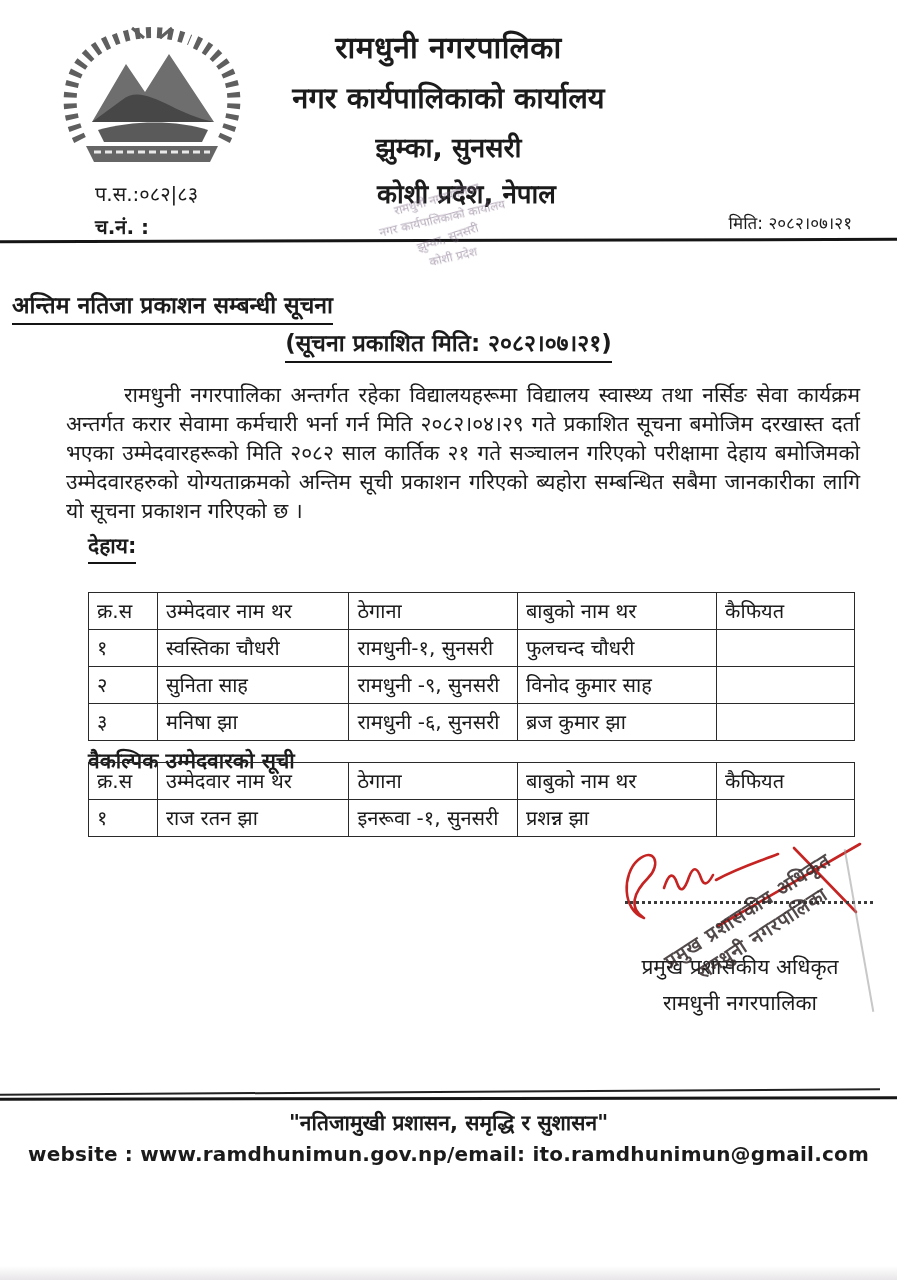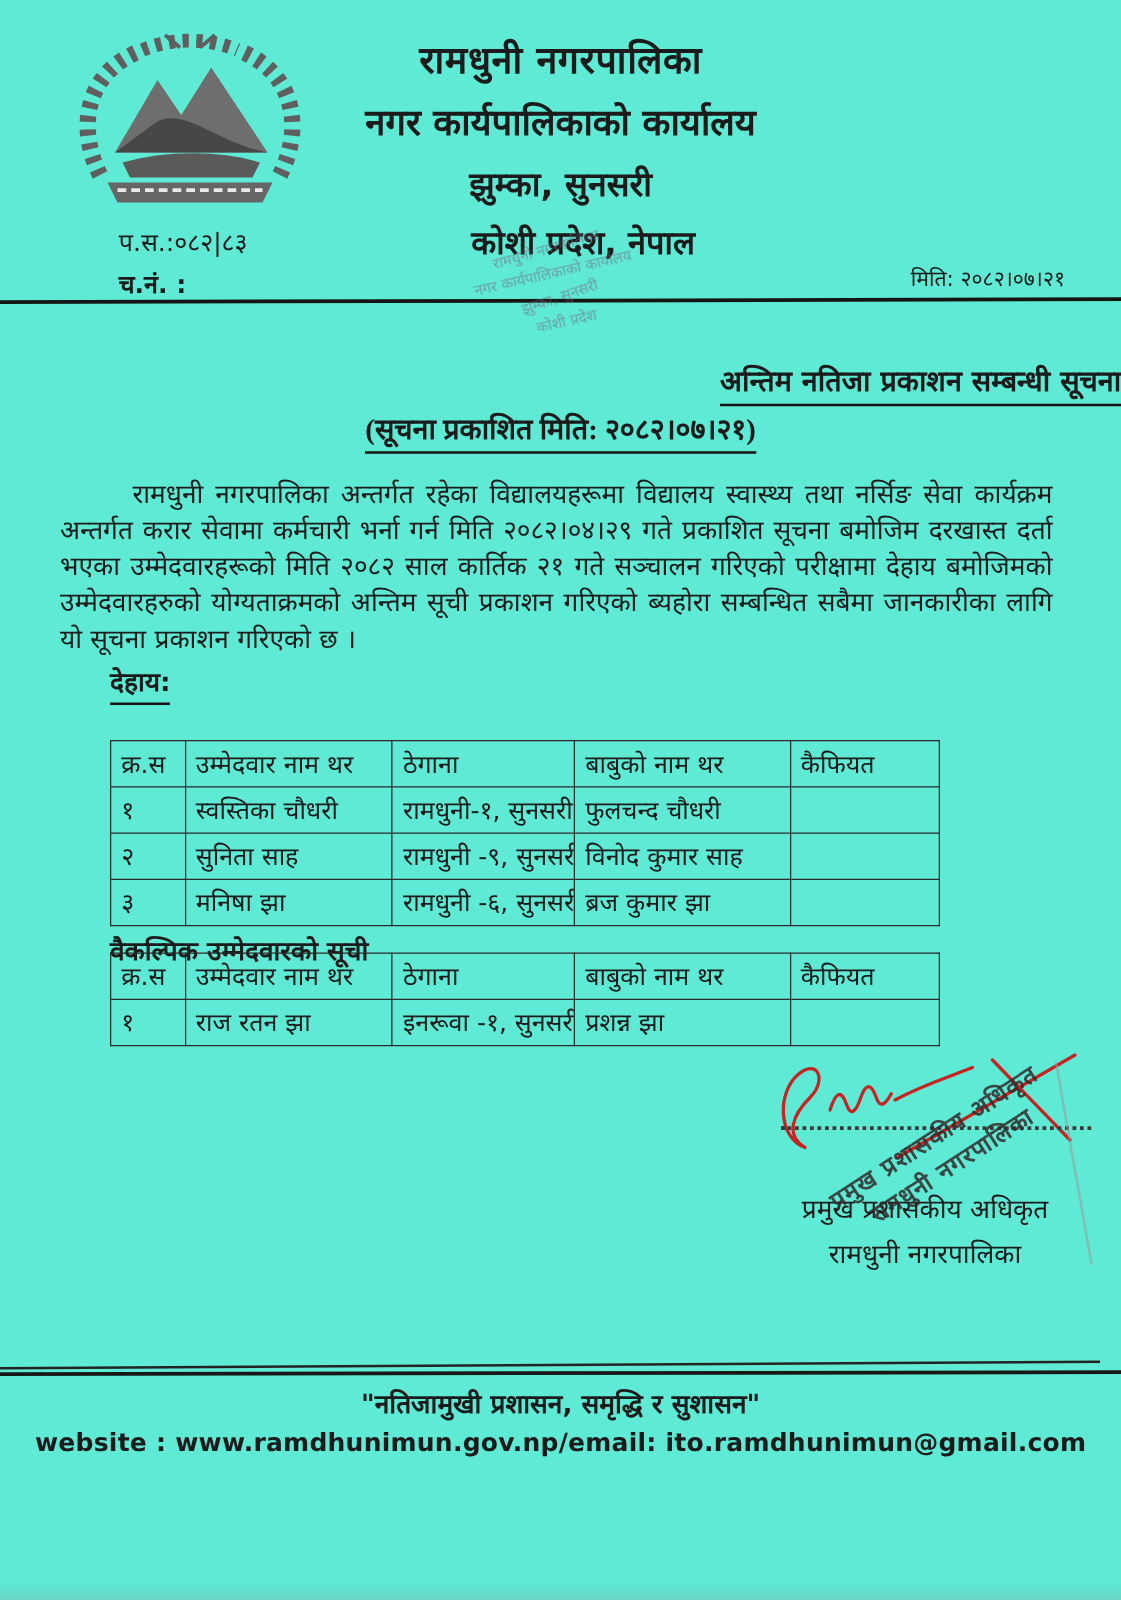--- a/index.html
+++ b/index.html
@@ -1,19 +1,19 @@
 <!DOCTYPE html>
 <html><head>
 <meta charset="utf-8">
 <style>
   * { margin:0; padding:0; box-sizing:border-box; }
   html,body { background:#e8e8e8; }
   .page {
     position:relative; width:897px; height:1280px; margin:0 auto;
-    background:#5eead4; overflow:hidden; color:#1b1b1b;
+    background:#ffffff; overflow:hidden; color:#1b1b1b;
     font-family:"DejaVu Sans", sans-serif;
   }
   .abs { position:absolute; }
   
   .hdr { left:0; right:0; top:26px; text-align:center; }
   .hdr .l1 { font-size:30px; font-weight:bold; letter-spacing:.5px; }
   .hdr .l2 { font-size:29px; font-weight:bold; margin-top:10px; }
   .hdr .l3 { font-size:27px; font-weight:bold; margin-top:12px; }
   .hdr .l4 { font-size:26px; font-weight:bold; margin-top:10px;padding-left:36px; }
   .refno { left:95px; top:180px; font-size:20px; font-weight:normal; }
@@ -22,32 +22,32 @@
   .rule-top { left:0; top:239px; width:897px; height:3px; background:#151515; transform:rotate(-.15deg); }
   
   .round-stamp {
     left:340px; top:188px; width:210px; text-align:center;
     transform:rotate(-16deg); color:rgba(118,98,128,.55);
     font-size:12px; line-height:20px; filter:blur(.3px);
   }
   .round-stamp .rs2 { transform:rotate(3deg); }
   .round-stamp .rs3 { transform:rotate(-3deg); }
   
-  .title { left:0; right:0; top:288px; text-align:right; font-size:23px; font-weight:bold; }
-  .subtitle { left:0; right:0; top:326px; text-align:center; font-size:23px; font-weight:bold;font-family:Liberation Serif, serif; }
+  .title { left:0; right:0; top:288px; text-align:left; font-size:23px; font-weight:bold;padding-left:12px; }
+  .subtitle { left:0; right:0; top:326px; text-align:center; font-size:23px; font-weight:bold; }
   .uline { display:inline-block; border-bottom:2px solid #141414; padding-bottom:3px; }
   
   .para {
-    left:48px; top:381px; width:794px; font-size:21px; line-height:29px;
+    left:66px; top:381px; width:794px; font-size:21px; line-height:29px;
     text-align:justify; text-indent:58px;
   }
   .dehaya { left:88px; top:531px; font-size:21px; font-weight:bold; }
   .listtitle1 { left:88px; top:564px; font-size:21px; font-weight:bold; }
   .listtitle2 { left:88px; top:746px; font-size:21px; font-weight:bold; }
-  table.cand { border-collapse:collapse; width:664px; table-layout:fixed; }
+  table.cand { border-collapse:collapse; width:767px; table-layout:fixed; }
   table.cand th, table.cand td {
     border:1.7px solid #2a2a2a; font-size:20px; font-weight:normal;
     text-align:left; padding:4px 8px 5px 8px; height:34px; overflow:hidden; white-space:nowrap;
   }
   .t1 { left:88px; top:592px; }
   .t2 { left:88px; top:762px; }
   .c0{width:9%} .c1{width:25%} .c2{width:22%} .c3{width:26%} .c4{width:18%}
   
   .sig-svg { left:598px; top:838px; }
   .dotline { left:625px; top:901px; width:248px; border-bottom:3.5px dotted #3a3a3a; }

